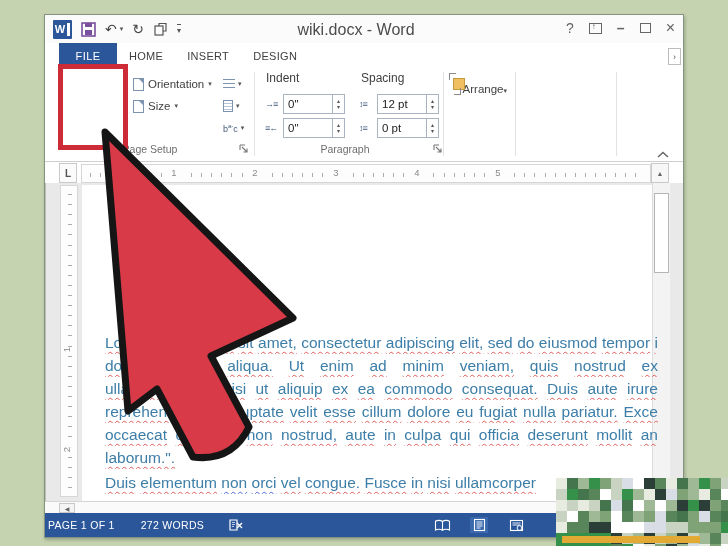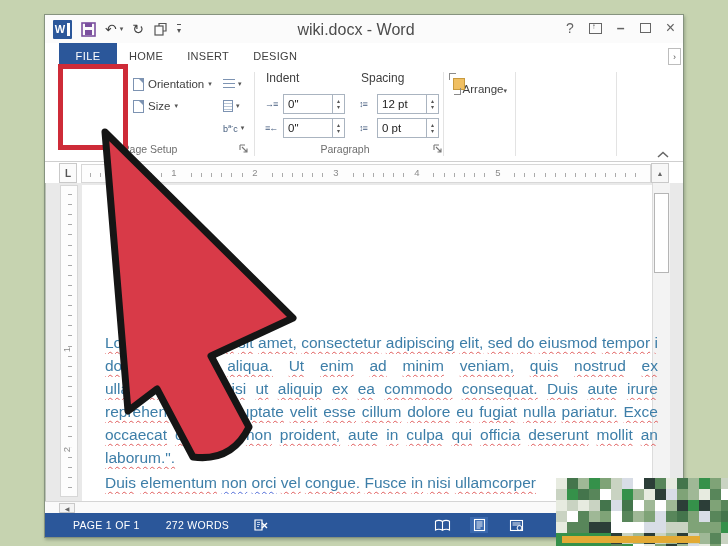--- a/index.html
+++ b/index.html
@@ -113,21 +113,21 @@
   .just { text-align:justify; text-align-last:justify; }
   .para2 { margin-top:2px; }
   .squiggle .w, .sq-red .w { text-decoration-line:underline; text-decoration-style:wavy;
              text-decoration-color:#e05a5a; text-decoration-thickness:1px; text-underline-offset:3px; }
   .squiggle-blue .w { text-decoration-line:underline; text-decoration-style:wavy;
              text-decoration-color:#4f6bd8; text-decoration-thickness:1px; text-underline-offset:3px; }
 
   
   .statusbar { position:absolute; left:0; top:498px; width:100%; height:24px; background:#2b579a; color:#fff;
                display:flex; align-items:center; font-size:10.5px; letter-spacing:.3px; }
-  .sb-page { margin-left:28px; } .sb-words { margin-left:26px; }
+  .sb-page { margin-left:3px; } .sb-words { margin-left:26px; }
   .sb-proof { margin-left:24px; display:flex; align-items:center; }
   .sb-views { position:absolute; left:388px; top:4px; display:flex; gap:19px; align-items:center; }
   .sb-viewbtn { width:18px; height:16px; display:flex; align-items:center; justify-content:center; }
   .sb-viewbtn.sel { background:#3a69ae; }
 
   
   .arrow-svg { position:absolute; left:0; top:0; z-index:40; pointer-events:none; }
 
   
   .watermark { position:absolute; left:556px; top:478px; width:172px; height:68px; z-index:60; overflow:hidden; }
@@ -301,21 +301,21 @@
       <div class="vscroll">
         <div class="vthumb"></div>
       </div>
     </div>
 
     <div class="doc-text">
       <div class="dline just squiggle"><span class="w">Lorem</span> <span class="w">ipsum</span> <span class="w">dolor</span> <span class="w">sit</span> <span class="w">amet,</span> <span class="w">consectetur</span> <span class="w">adipiscing</span> <span class="w">elit,</span> <span class="w">sed</span> <span class="w">do</span> <span class="w">eiusmod</span> <span class="w">tempor</span> <span class="w">i</span></div>
       <div class="dline just squiggle"><span class="w">dolore</span> <span class="w">magna</span> <span class="w">aliqua.</span> <span class="w">Ut</span> <span class="w">enim</span> <span class="w">ad</span> <span class="w">minim</span> <span class="w">veniam,</span> <span class="w">quis</span> <span class="w">nostrud</span> <span class="w">ex</span></div>
       <div class="dline just squiggle"><span class="w">ullamco</span> <span class="w">laboris</span> <span class="w">nisi</span> <span class="w">ut</span> <span class="w">aliquip</span> <span class="w">ex</span> <span class="w">ea</span> <span class="w">commodo</span> <span class="w">consequat.</span> <span class="w">Duis</span> <span class="w">aute</span> <span class="w">irure</span></div>
       <div class="dline just squiggle"><span class="w">reprehenderit</span> <span class="w">in</span> <span class="w">voluptate</span> <span class="w">velit</span> <span class="w">esse</span> <span class="w">cillum</span> <span class="w">dolore</span> <span class="w">eu</span> <span class="w">fugiat</span> <span class="w">nulla</span> <span class="w">pariatur.</span> <span class="w">Exce</span></div>
-      <div class="dline just squiggle"><span class="w">occaecat</span> <span class="w">cupidatat</span> <span class="w">non</span> <span class="w">proident,</span> <span class="w">aute</span> <span class="w">in</span> <span class="w">culpa</span> <span class="w">qui</span> <span class="w">officia</span> <span class="w">deserunt</span> <span class="w">mollit</span> <span class="w">an</span></div>
+      <div class="dline just squiggle"><span class="w">occaecat</span> <span class="w">cupidatat</span> <span class="w">non</span> <span class="w">nostrud,</span> <span class="w">aute</span> <span class="w">in</span> <span class="w">culpa</span> <span class="w">qui</span> <span class="w">officia</span> <span class="w">deserunt</span> <span class="w">mollit</span> <span class="w">an</span></div>
       <div class="dline squiggle"><span class="w">laborum.".</span></div>
       <div class="dline para2"><span class="squiggle"><span class="w">Duis</span> <span class="w">elementum</span> </span><span class="squiggle-blue"><span class="w">non</span> <span class="w">orci</span></span><span class="squiggle"> <span class="w">vel</span> <span class="w">congue.</span> <span class="w">Fusce</span> <span class="w">in</span> <span class="w">nisi</span> <span class="w">ullamcorper</span></span></div>
     </div>
 
     <div class="hscroll">
       <div class="hsb-left">◀</div>
     </div>
 
     <div class="statusbar">
       <span class="sb-page">PAGE 1 OF 1</span>

